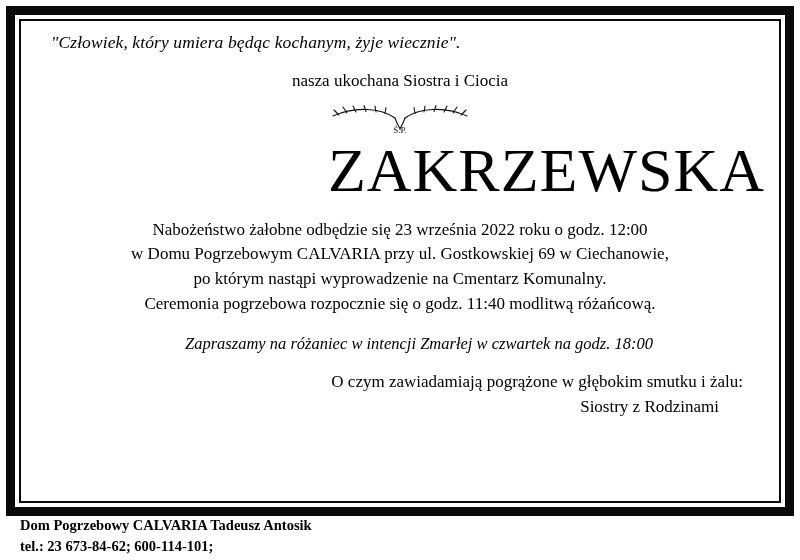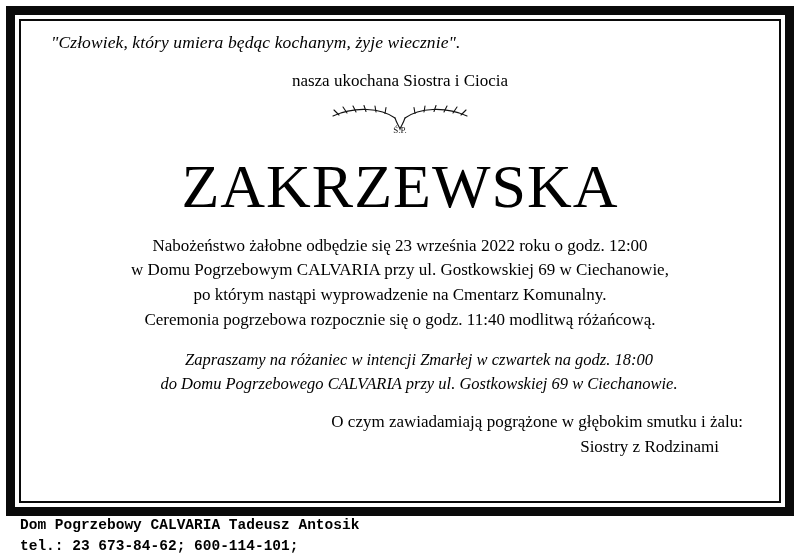--- a/index.html
+++ b/index.html
@@ -85,22 +85,23 @@
     font-size: 46px;
     letter-spacing: 1px;
     line-height: 1.05;
     margin: 0;
     font-weight: normal;
   }
   .name-last {
     font-size: 62px;
     letter-spacing: 1px;
     line-height: 1.1;
-    margin: 16px 0 4px 0;
+    margin: 0 0 4px 0;
     font-weight: normal;
+    text-align: right;
   }
 
   .details {
     font-size: 17px;
     line-height: 1.45;
     margin: 14px 0 0 0;
   }
   .details div { display: block; }
 
   .invite {
@@ -125,21 +126,20 @@
   }
 
   .footer {
     position: absolute;
     left: 20px;
     bottom: 2px;
     text-align: left;
     font-weight: bold;
     font-size: 14.5px;
     line-height: 1.5;
-    font-family: Liberation Mono, monospace;
   }
   .footer div { display: block; }
 </style>
 </head>
 <body>
 
 <div class="notice">
 
   <div class="frame-outer">
     <div class="frame-inner"></div>
@@ -170,21 +170,20 @@
 
     <div class="details">
       <div>Nabożeństwo żałobne odbędzie się 23 września 2022 roku o godz. 12:00</div>
       <div>w Domu Pogrzebowym CALVARIA przy ul. Gostkowskiej 69 w Ciechanowie,</div>
       <div>po którym nastąpi wyprowadzenie na Cmentarz Komunalny.</div>
       <div>Ceremonia pogrzebowa rozpocznie się o godz. 11:40 modlitwą różańcową.</div>
     </div>
 
     <div class="invite">
       <div>Zapraszamy na różaniec w intencji Zmarłej w czwartek na godz. 18:00</div>
-      <div>do Domu Pogrzebowego CALVARIA przy ul. Gostkowskiej 69 w Ciechanowie.</div>
     </div>
 
     <div class="closing">
       <div>O czym zawiadamiają pogrążone w głębokim smutku i żalu:</div>
       <span class="signature">Siostry z Rodzinami</span>
     </div>
 
   </div>
 
   <div class="footer">

